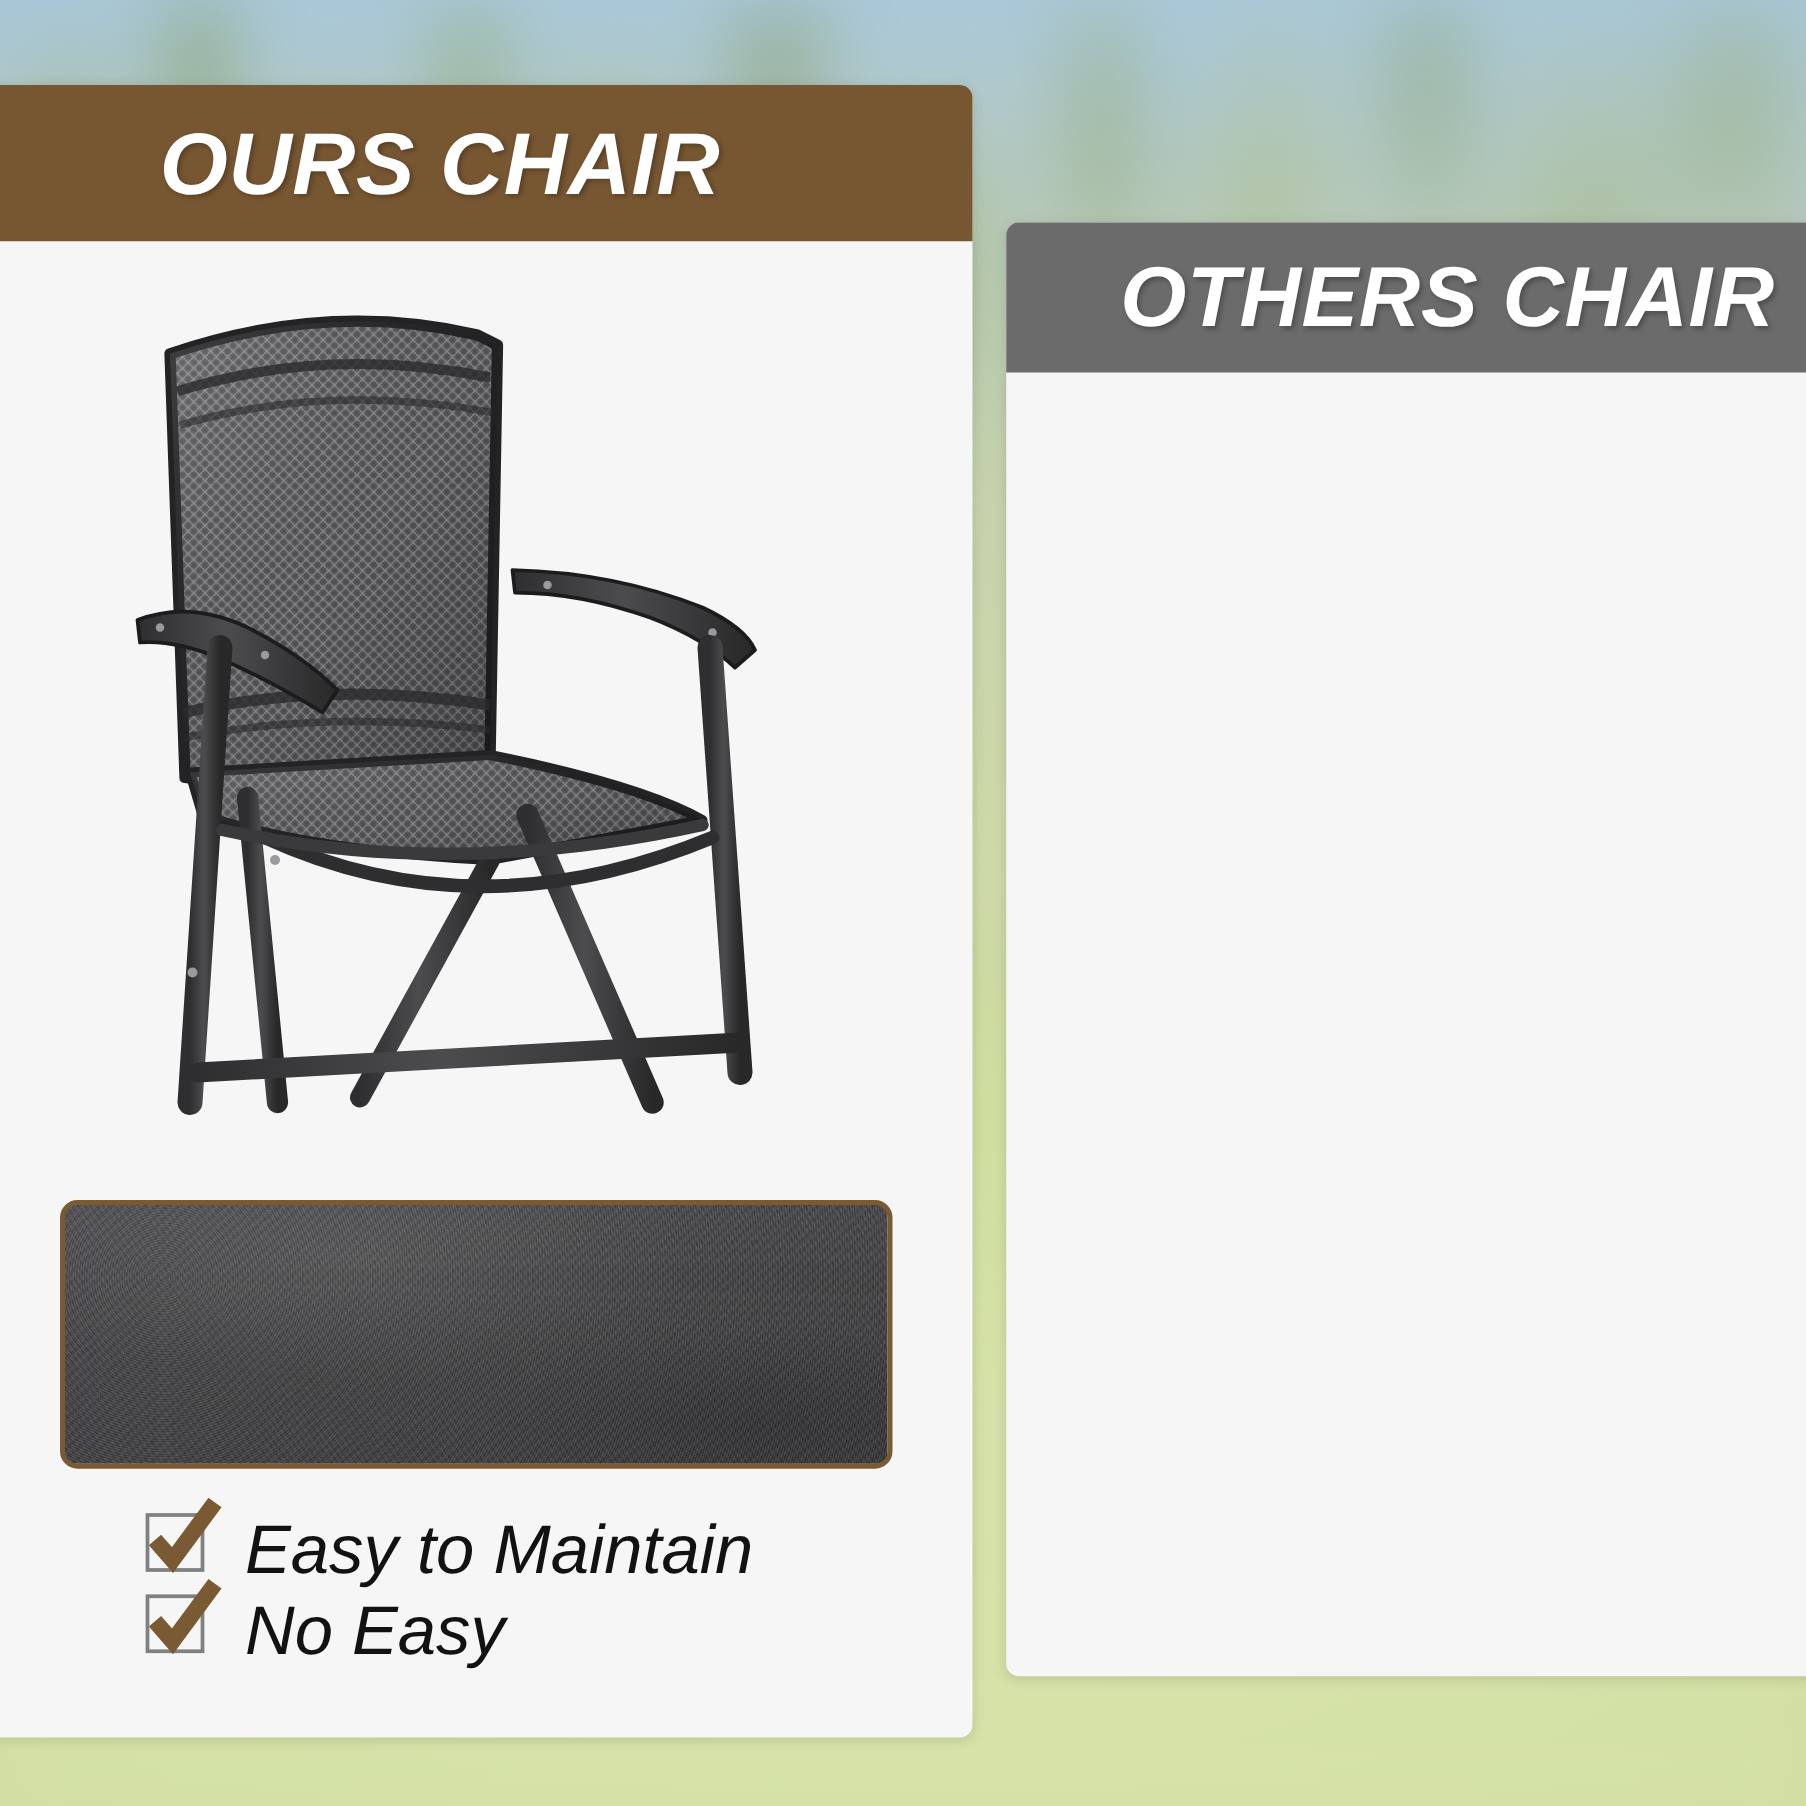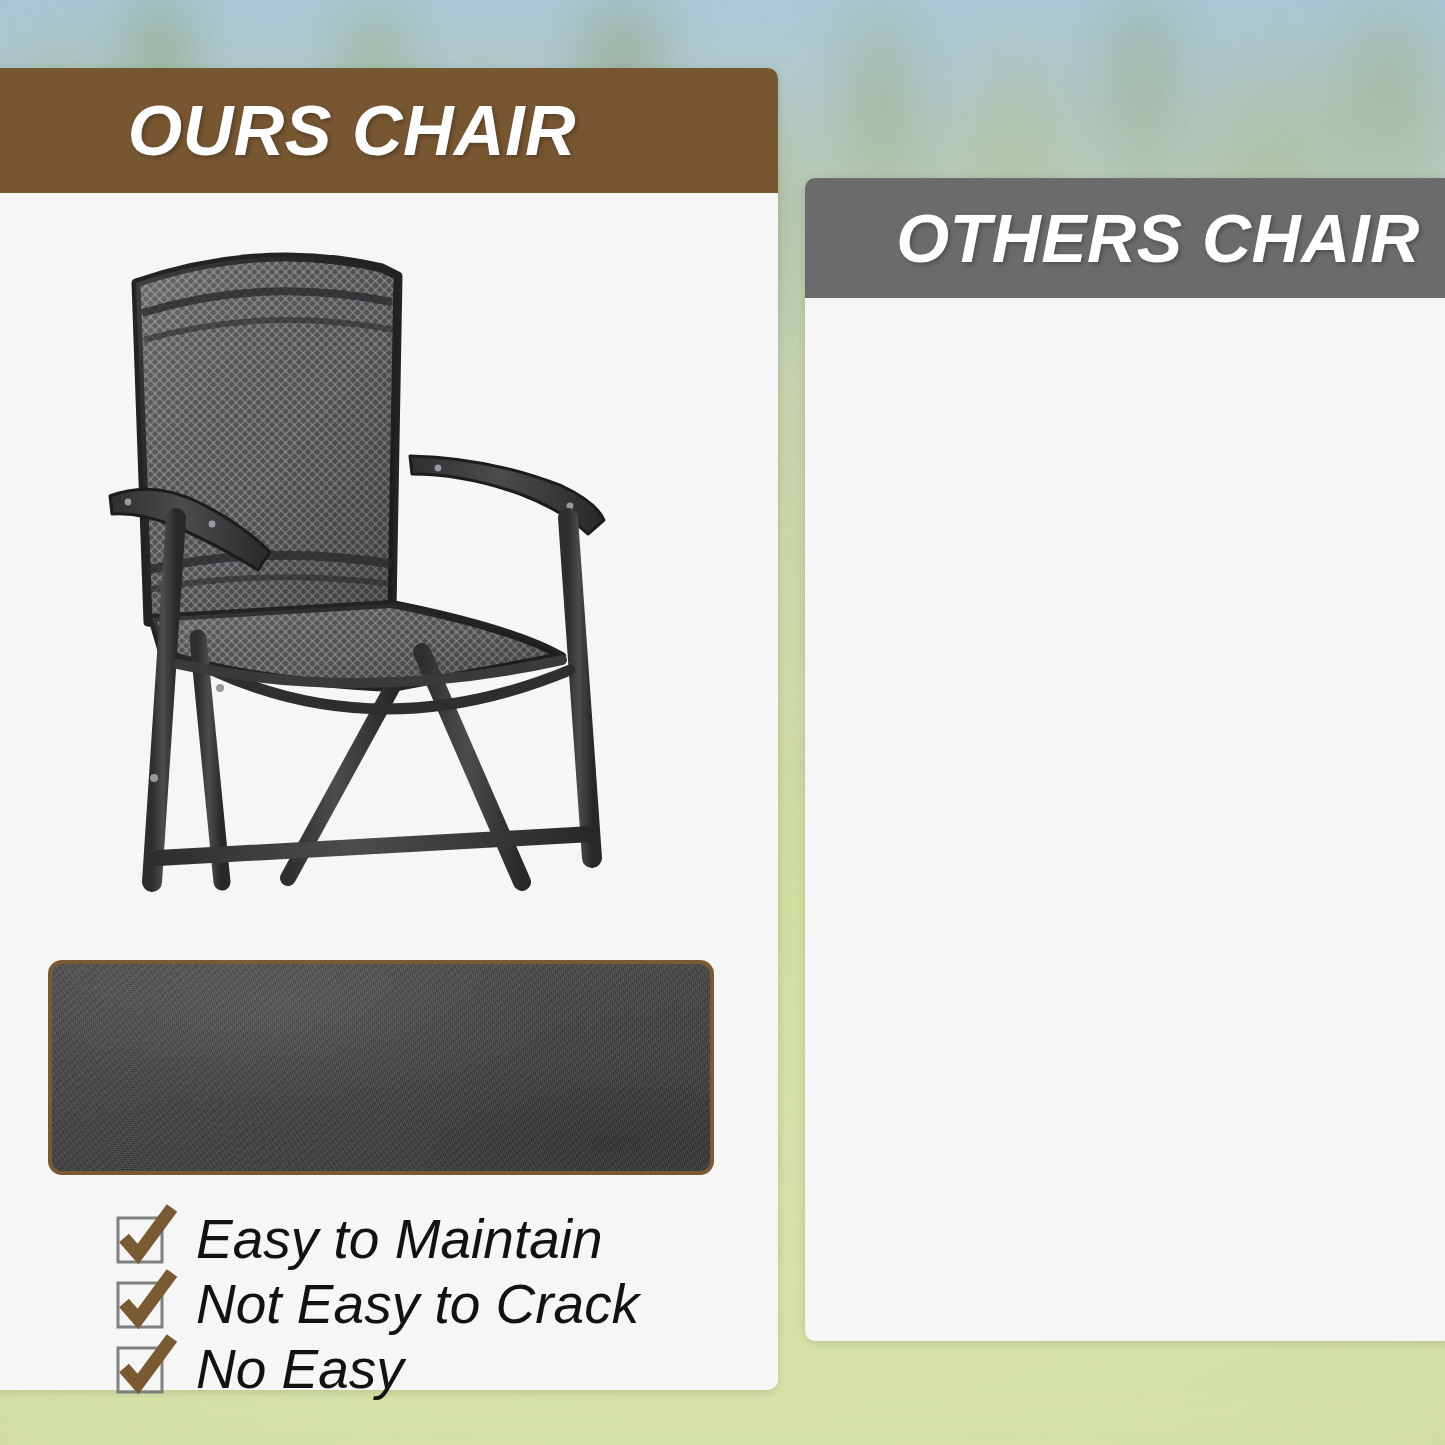--- a/index.html
+++ b/index.html
@@ -135,21 +135,21 @@
       radial-gradient(ellipse 60% 70% at 35% 20%, rgba(255,255,255,.07), transparent 70%),
       radial-gradient(ellipse 50% 55% at 85% 85%, rgba(0,0,0,.14), transparent 70%);
   }
 
   
   .feature-list { position:absolute; }
   #ours-list  { left:126px; top:1144px; }
 
   .feature-item {
     display:flex;
-    align-items:center;
+    align-items:flex-start;
     white-space:nowrap;
   }
   #ours-list .feature-item   { margin-bottom:10px; }
 
   .mark-box {
     position:relative;
     flex:0 0 auto;
     width:44px; height:44px;
   }
   #ours-list .mark-box   { margin-right:34px; }
@@ -241,29 +241,20 @@
       <div class="feature-item">
         <span class="mark-box">
           <svg viewBox="0 0 64 64">
             <rect x="6" y="12" width="44" height="44" fill="none" stroke="#808080" stroke-width="3"></rect>
             <path d="M12 32 L26 48 L60 2" fill="none" stroke="#7a5a33" stroke-width="13" stroke-linecap="butt" stroke-linejoin="miter"></path>
           </svg>
         </span>
         <span class="feature-label">Easy to Maintain</span>
       </div>
 
-      <div class="feature-item">
-        <span class="mark-box">
-          <svg viewBox="0 0 64 64">
-            <rect x="6" y="12" width="44" height="44" fill="none" stroke="#808080" stroke-width="3"></rect>
-            <path d="M12 32 L26 48 L60 2" fill="none" stroke="#7a5a33" stroke-width="13" stroke-linecap="butt" stroke-linejoin="miter"></path>
-          </svg>
-        </span>
-        <span class="feature-label">Not Easy to Crack</span>
-      </div>
 
       <div class="feature-item">
         <span class="mark-box">
           <svg viewBox="0 0 64 64">
             <rect x="6" y="12" width="44" height="44" fill="none" stroke="#808080" stroke-width="3"></rect>
             <path d="M12 32 L26 48 L60 2" fill="none" stroke="#7a5a33" stroke-width="13" stroke-linecap="butt" stroke-linejoin="miter"></path>
           </svg>
         </span>
         <span class="feature-label">No Easy</span>
       </div>

